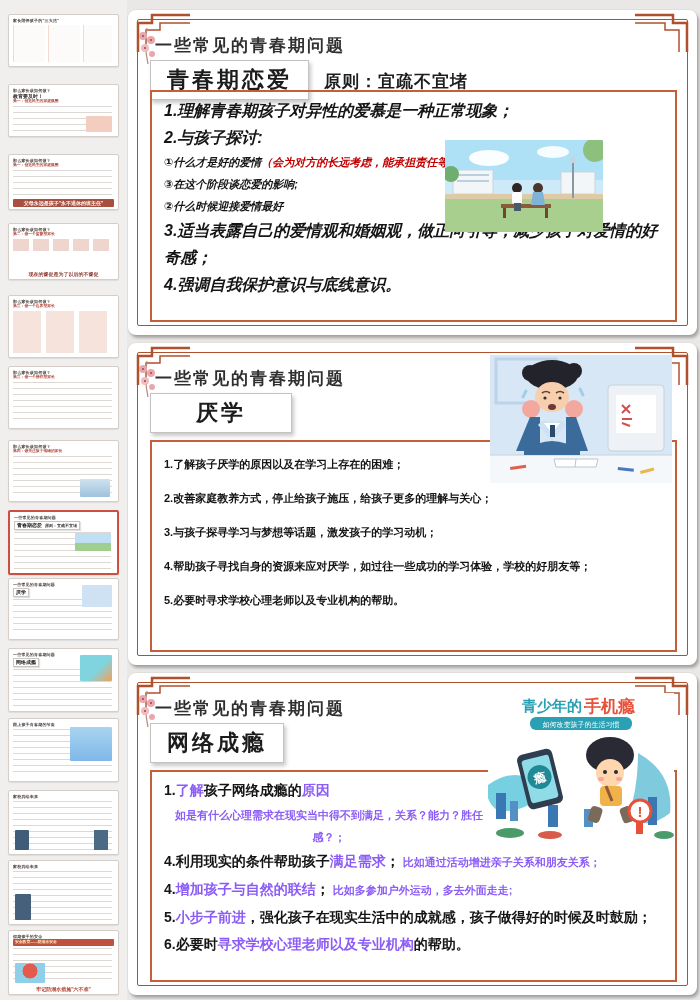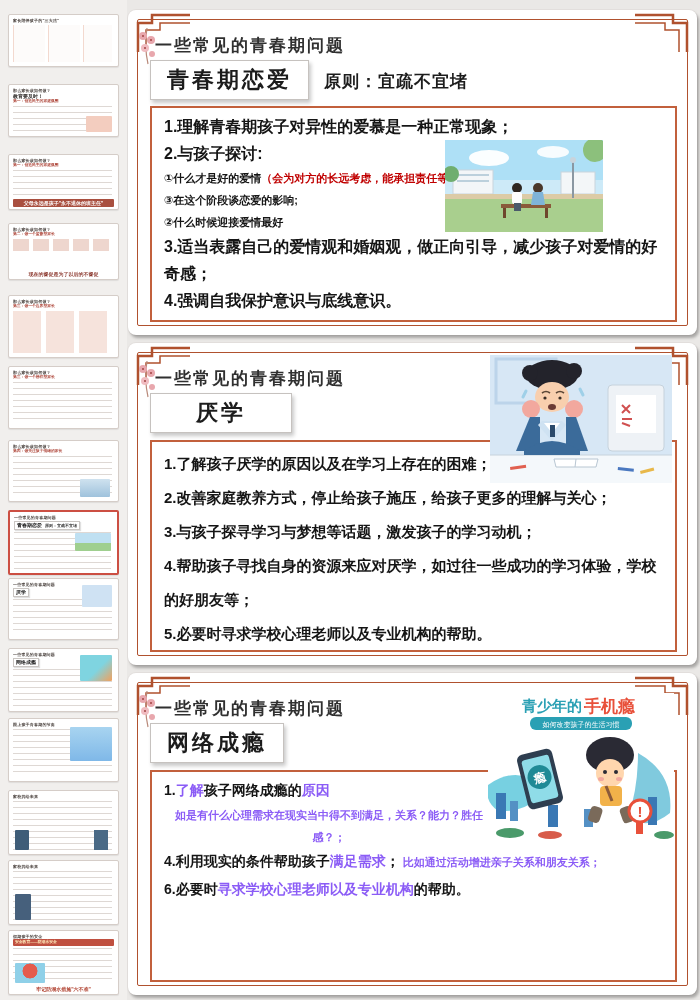--- a/index.html
+++ b/index.html
@@ -53,27 +53,27 @@
   .corner.tr{right:2px;top:2px;transform:scaleX(-1);}
   .blossom{position:absolute;left:6px;top:16px;pointer-events:none;}
   .slide-header{position:absolute;left:27px;top:24px;font-size:17px;font-weight:600;
                 letter-spacing:2px;color:#303030;}
   .topic-box{position:absolute;left:22px;top:50px;height:38px;background:#fff;border:1px solid #c6c2bf;
              box-shadow:2px 3px 4px rgba(0,0,0,.22);display:flex;align-items:center;justify-content:center;
              font-size:22px;font-weight:700;letter-spacing:3px;padding:0 16px;}
   .principle{position:absolute;left:196px;top:60px;font-size:17px;font-weight:700;letter-spacing:1px;}
   .content-box{position:absolute;left:22px;right:20px;bottom:13px;border:2px solid #c2603c;
                padding:5px 10px 2px 12px;box-sizing:border-box;}
-  #slide1 .content-box{top:96px;}
+  #slide1 .content-box{top:80px;font-style:italic;}
   #slide2 .content-box{top:97px;}
   #slide3 .content-box{top:97px;}
   .line{font-weight:700;color:#151515;white-space:normal;}
   #slide1 .line.main{font-size:16px;line-height:27px;}
   #slide1 .line.sub{font-size:11px;line-height:22px;max-width:300px;}
-  #slide2 .line.main{font-size:15px;line-height:34px;}
+  #slide2 .line.main{font-size:11px;line-height:34px;}
   #slide3 .line.main{font-size:14px;line-height:27px;}
   #slide3 .line.sub{font-size:11px;line-height:22px;max-width:330px;text-align:center;}
   .seg-red{color:#c00000;}
   .seg-green{color:#8b5cf6;}
   .seg-sm{font-size:11px;}
   .slide-img{position:absolute;z-index:2;}
   #img-park{left:317px;top:130px;}
   #img-study{left:362px;top:12px;}
   #img-poster{left:360px;top:20px;}
 </style>
@@ -304,20 +304,22 @@
   </svg>
   <div class="slide-header">一些常见的青春期问题</div>
   <div class="topic-box">
     <span>网络成瘾</span>
   </div>
   <div class="content-box">
     <div class="lines">
         <div class="line main"><span>1.</span><span class="seg-green">了解</span><span>孩子网络成瘾的</span><span class="seg-green">原因</span></div>
         <div class="line sub"><span class="seg-green">如是有什么心理需求在现实当中得不到满足，关系？能力？胜任感？；</span></div>
         <div class="line main"><span>4.利用现实的条件帮助孩子</span><span class="seg-green">满足需求</span><span>；</span><span class="seg-green seg-sm"> 比如通过活动增进亲子关系和朋友关系；</span></div>
+        <div class="line main"><span>4.</span><span class="seg-green">增加孩子与自然的联结</span><span>；</span><span class="seg-green seg-sm"> 比如多参加户外运动，多去外面走走;</span></div>
+        <div class="line main"><span>5.</span><span class="seg-green">小步子前进</span><span>，强化孩子在现实生活中的成就感，孩子做得好的时候及时鼓励；</span></div>
         <div class="line main"><span>6.必要时</span><span class="seg-green">寻求学校心理老师以及专业机构</span><span>的帮助。</span></div>
       </div>
   </div>
   <svg class="slide-img" id="img-poster" width="186" height="146" viewBox="0 0 186 146">
     <rect width="186" height="146" fill="#ffffff"></rect>
     <text x="34" y="18" font-size="15" font-weight="bold" fill="#2aa0b4">青少年的</text>
     <text x="96" y="19" font-size="17" font-weight="bold" fill="#e8503a">手机瘾</text>
     <rect x="42" y="24" width="102" height="13" rx="6" fill="#2aa0b4"></rect>
     <text x="93" y="33.5" font-size="7" fill="#ffffff" text-anchor="middle">如何改变孩子的生活习惯</text>
     <path d="M0 92 Q30 70 60 96 Q40 120 10 118 Q-4 108 0 92 z" fill="#5fc8dc" opacity=".85"></path>

